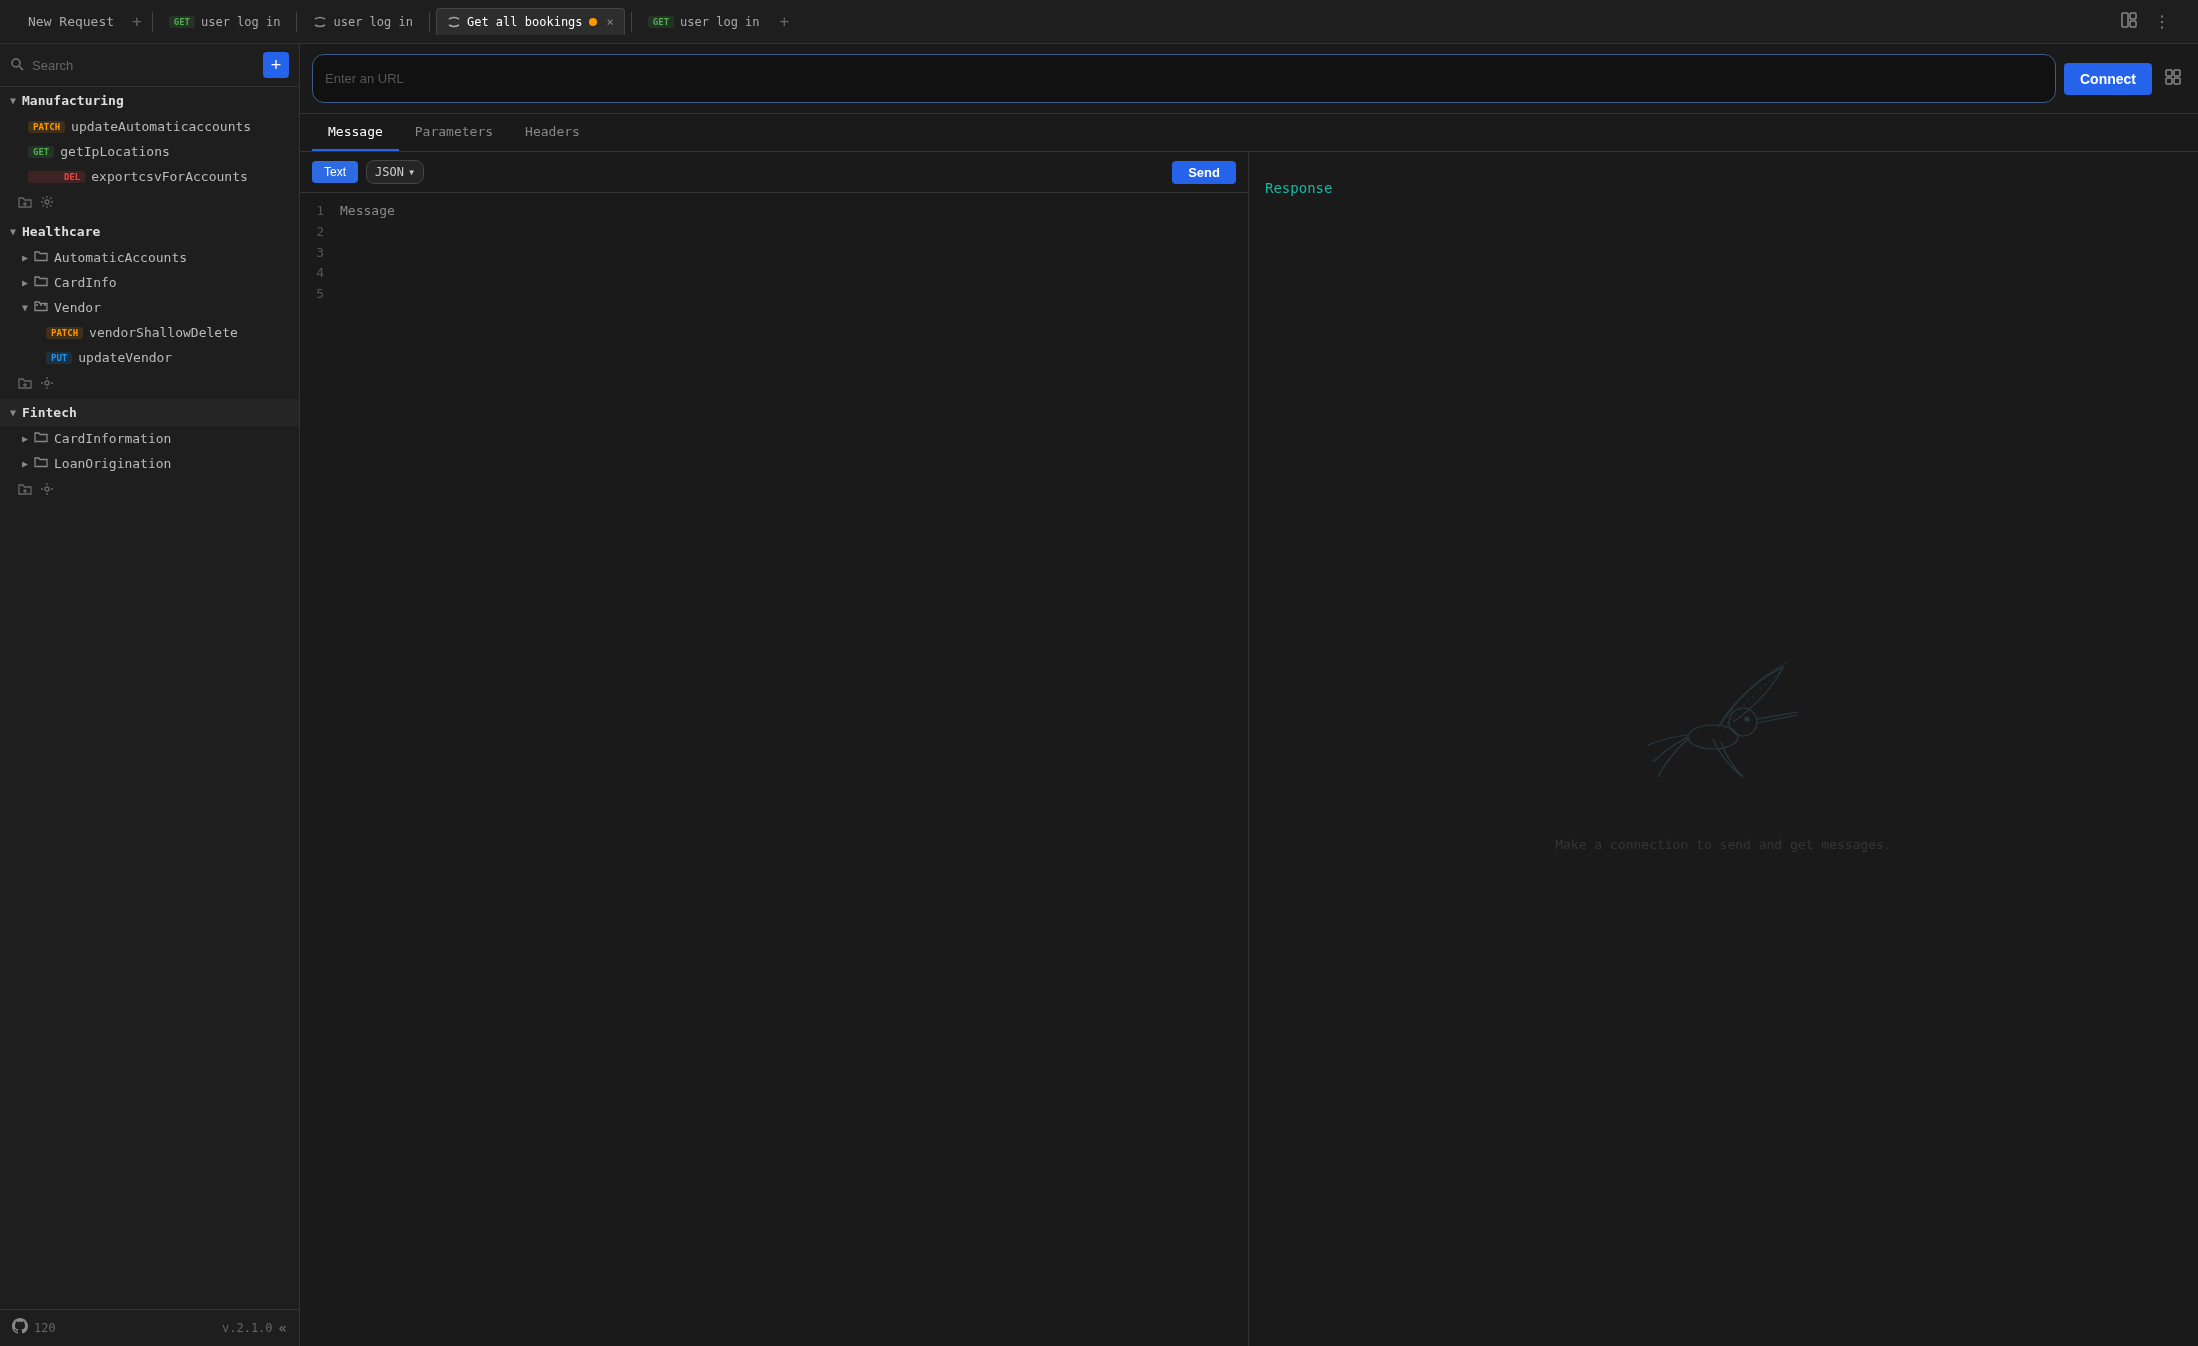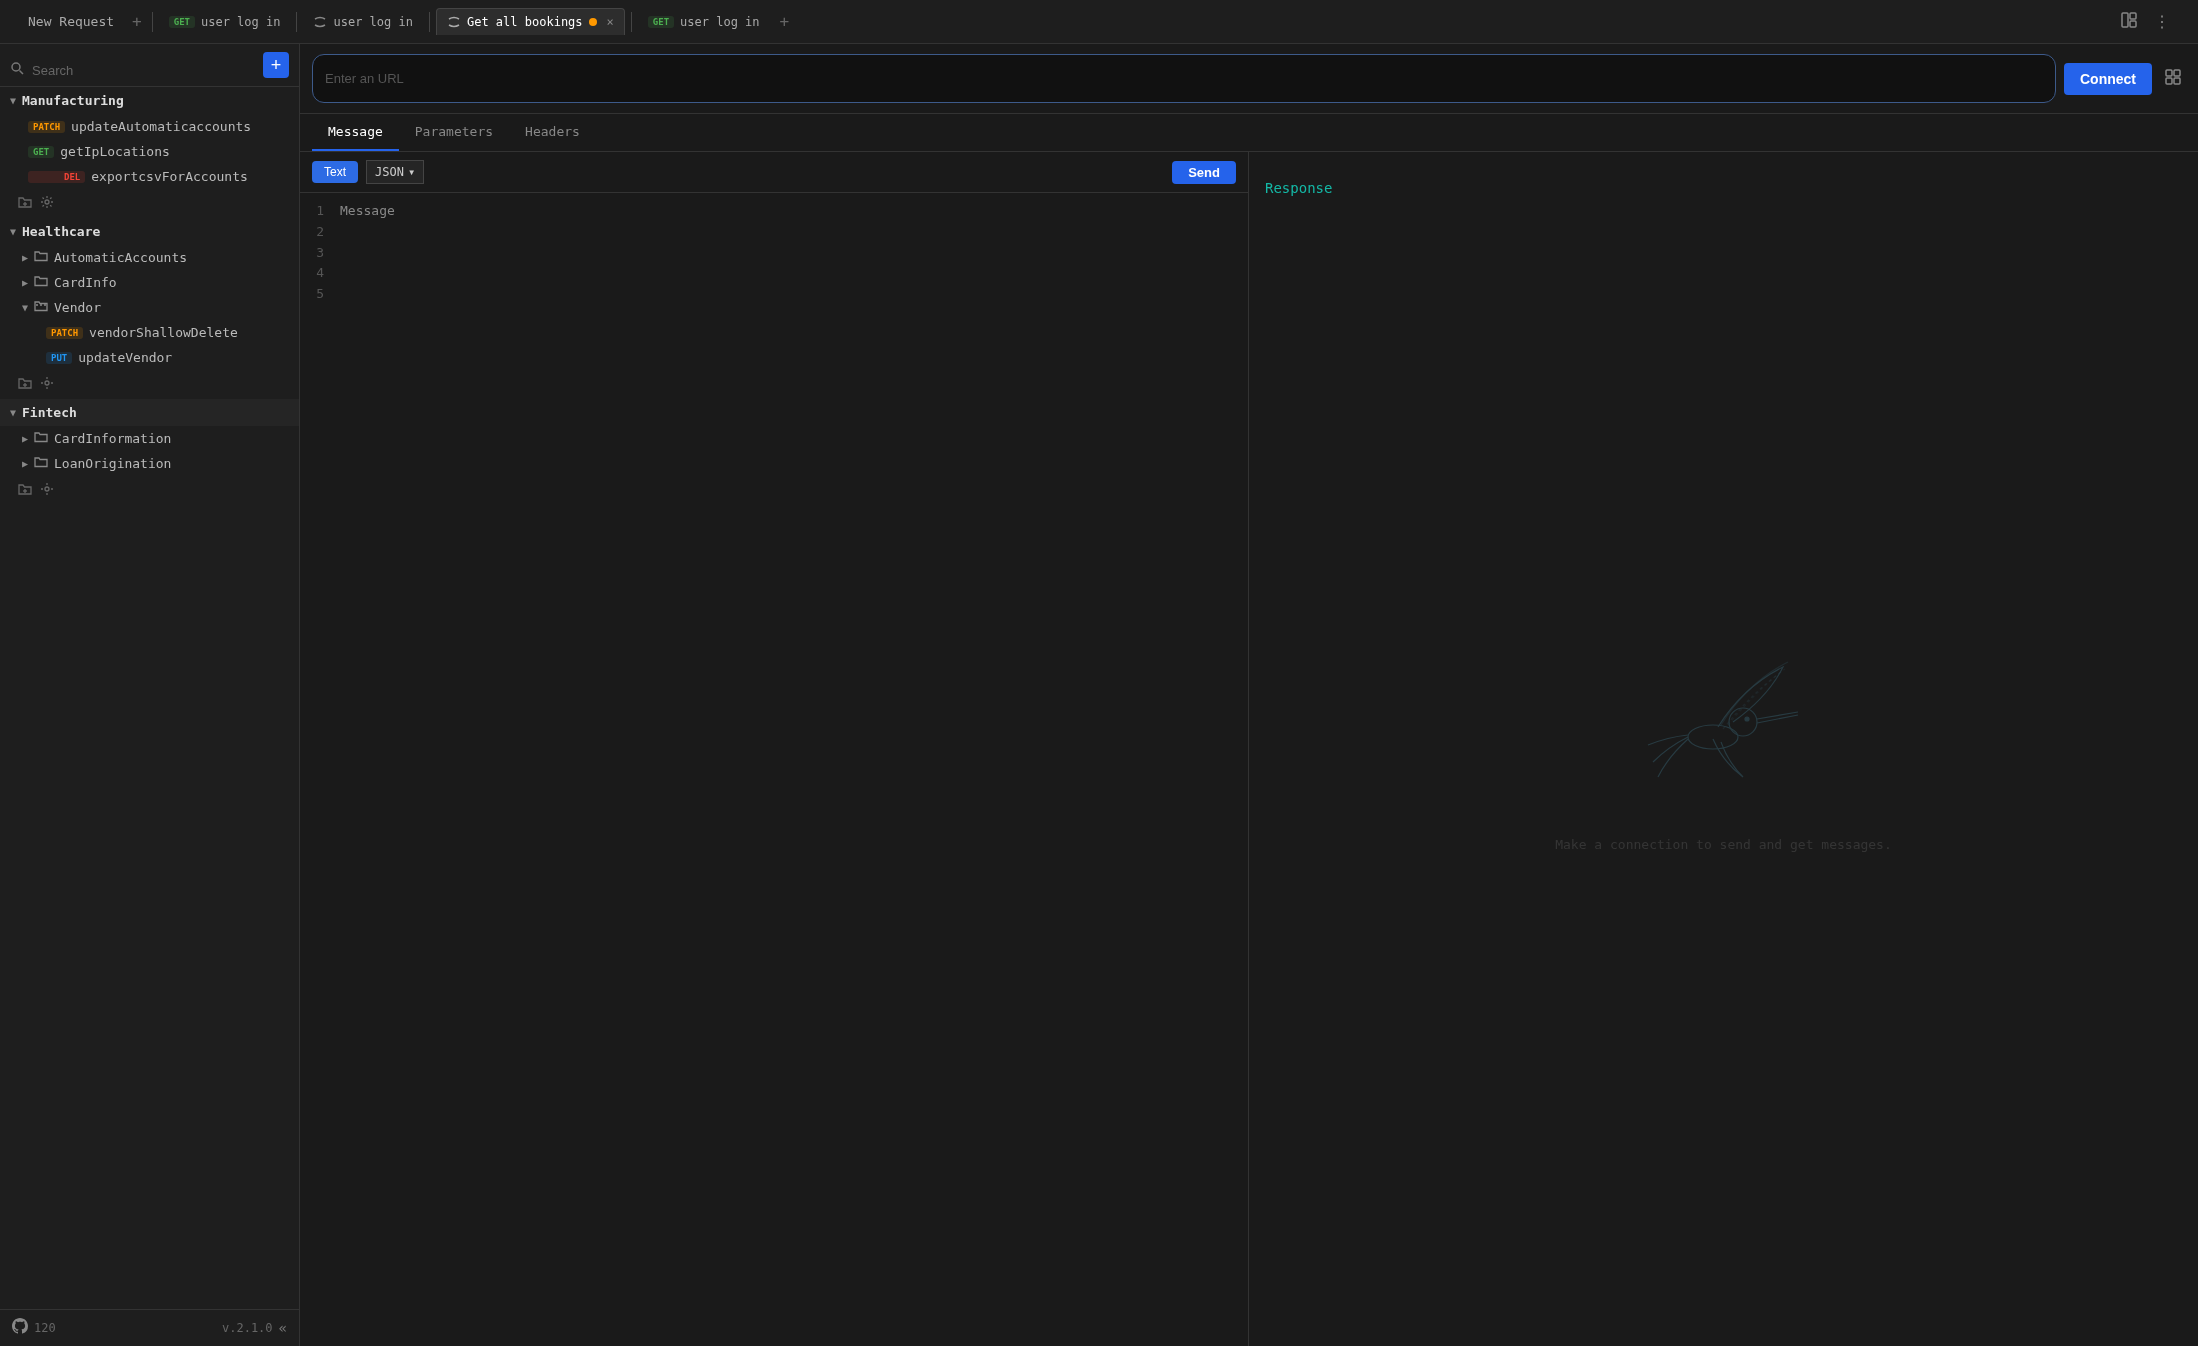--- a/index.html
+++ b/index.html
@@ -89,21 +89,21 @@
       width: 300px;
       min-width: 300px;
       background: #1e1e1e;
       border-right: 1px solid #333;
       display: flex;
       flex-direction: column;
       overflow: hidden;
     }
     .sidebar-search {
       display: flex;
-      align-items: flex-end;
+      align-items: center;
       gap: 8px;
       padding: 8px 10px;
       border-bottom: 1px solid #333;
     }
     .sidebar-search input {
       background: transparent;
       border: none;
       color: #ccc;
       font-size: 13px;
       flex: 1;
@@ -299,21 +299,21 @@
       padding: 4px 12px;
       font-size: 12px;
       cursor: pointer;
     }
     .json-select {
       display: flex;
       align-items: center;
       gap: 4px;
       background: #252525;
       border: 1px solid #444;
-      border-radius: 0;
+      border-radius: 8px;
       padding: 4px 8px;
       font-size: 12px;
       color: #ccc;
       cursor: pointer;
     }
     .send-btn {
       background: #2563eb;
       color: #fff;
       border: none;
       border-radius: 4px;

